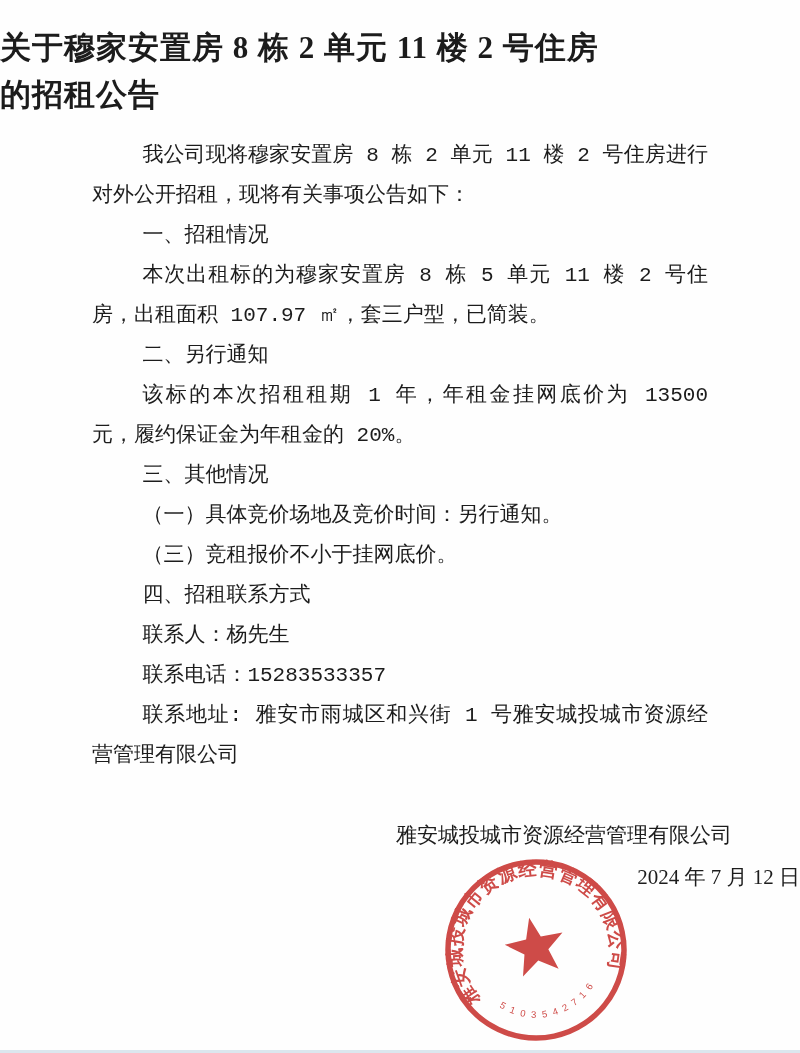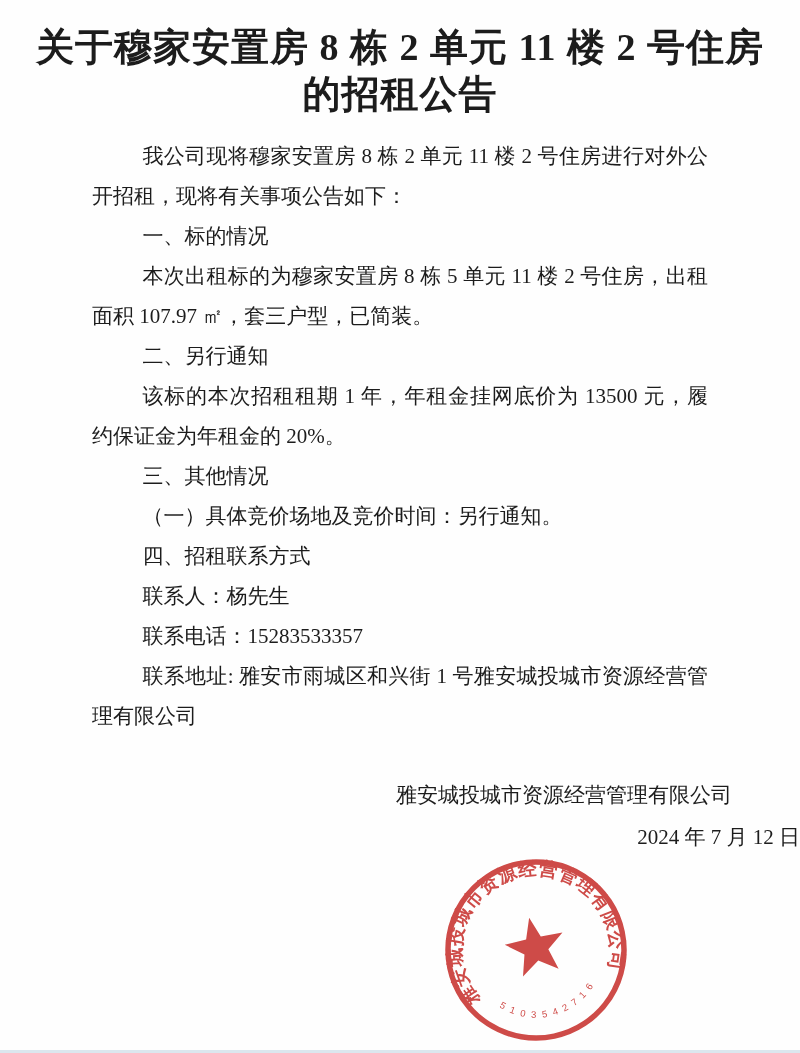--- a/index.html
+++ b/index.html
@@ -11,35 +11,36 @@
     position: relative;
     width: 800px;
     height: 1053px;
     background: #fefefe;
     overflow: hidden;
     font-family: "Liberation Serif", "DejaVu Serif", serif;
     color: #1c1c1c;
   }
   .title {
     margin-top: 24px;
-    text-align: center;
-    font-size: 38px;
+    text-align: left;
+    font-size: 31px;
     font-weight: bold;
     line-height: 47px;
     letter-spacing: 1px;
   }
   .body-text {
     margin: 18px 92px 0 92px;
     font-size: 21px;
     line-height: 40px;
     text-align: justify;
   }
   .body-text p {
     margin: 0;
     text-indent: 2.4em;
+    font-family: Liberation Mono, monospace;
   }
   .signature {
     margin-top: 38px;
     font-size: 21px;
     line-height: 42px;
   }
   .sig-company {
     text-align: right;
     padding-right: 68px;
   }
@@ -71,26 +72,27 @@
 
 <div class="page">
 
   <div class="title">
     <div>关于穆家安置房 8 栋 2 单元 11 楼 2 号住房</div>
     <div>的招租公告</div>
   </div>
 
   <div class="body-text">
     <p>我公司现将穆家安置房 8 栋 2 单元 11 楼 2 号住房进行对外公开招租，现将有关事项公告如下：</p>
-    <p>一、标的情况</p>
+    <p>一、招租情况</p>
     <p>本次出租标的为穆家安置房 8 栋 5 单元 11 楼 2 号住房，出租面积 107.97 ㎡，套三户型，已简装。</p>
     <p>二、另行通知</p>
     <p>该标的本次招租租期 1 年，年租金挂网底价为 13500 元，履约保证金为年租金的 20%。</p>
     <p>三、其他情况</p>
     <p>（一）具体竞价场地及竞价时间：另行通知。</p>
+    <p>（三）竞租报价不小于挂网底价。</p>
     <p>四、招租联系方式</p>
     <p>联系人：杨先生</p>
     <p>联系电话：15283533357</p>
     <p>联系地址: 雅安市雨城区和兴街 1 号雅安城投城市资源经营管理有限公司</p>
   </div>
 
   <div class="signature">
     <div class="sig-company">雅安城投城市资源经营管理有限公司</div>
     <div class="sig-date">2024 年 7 月 12 日</div>
   </div>

